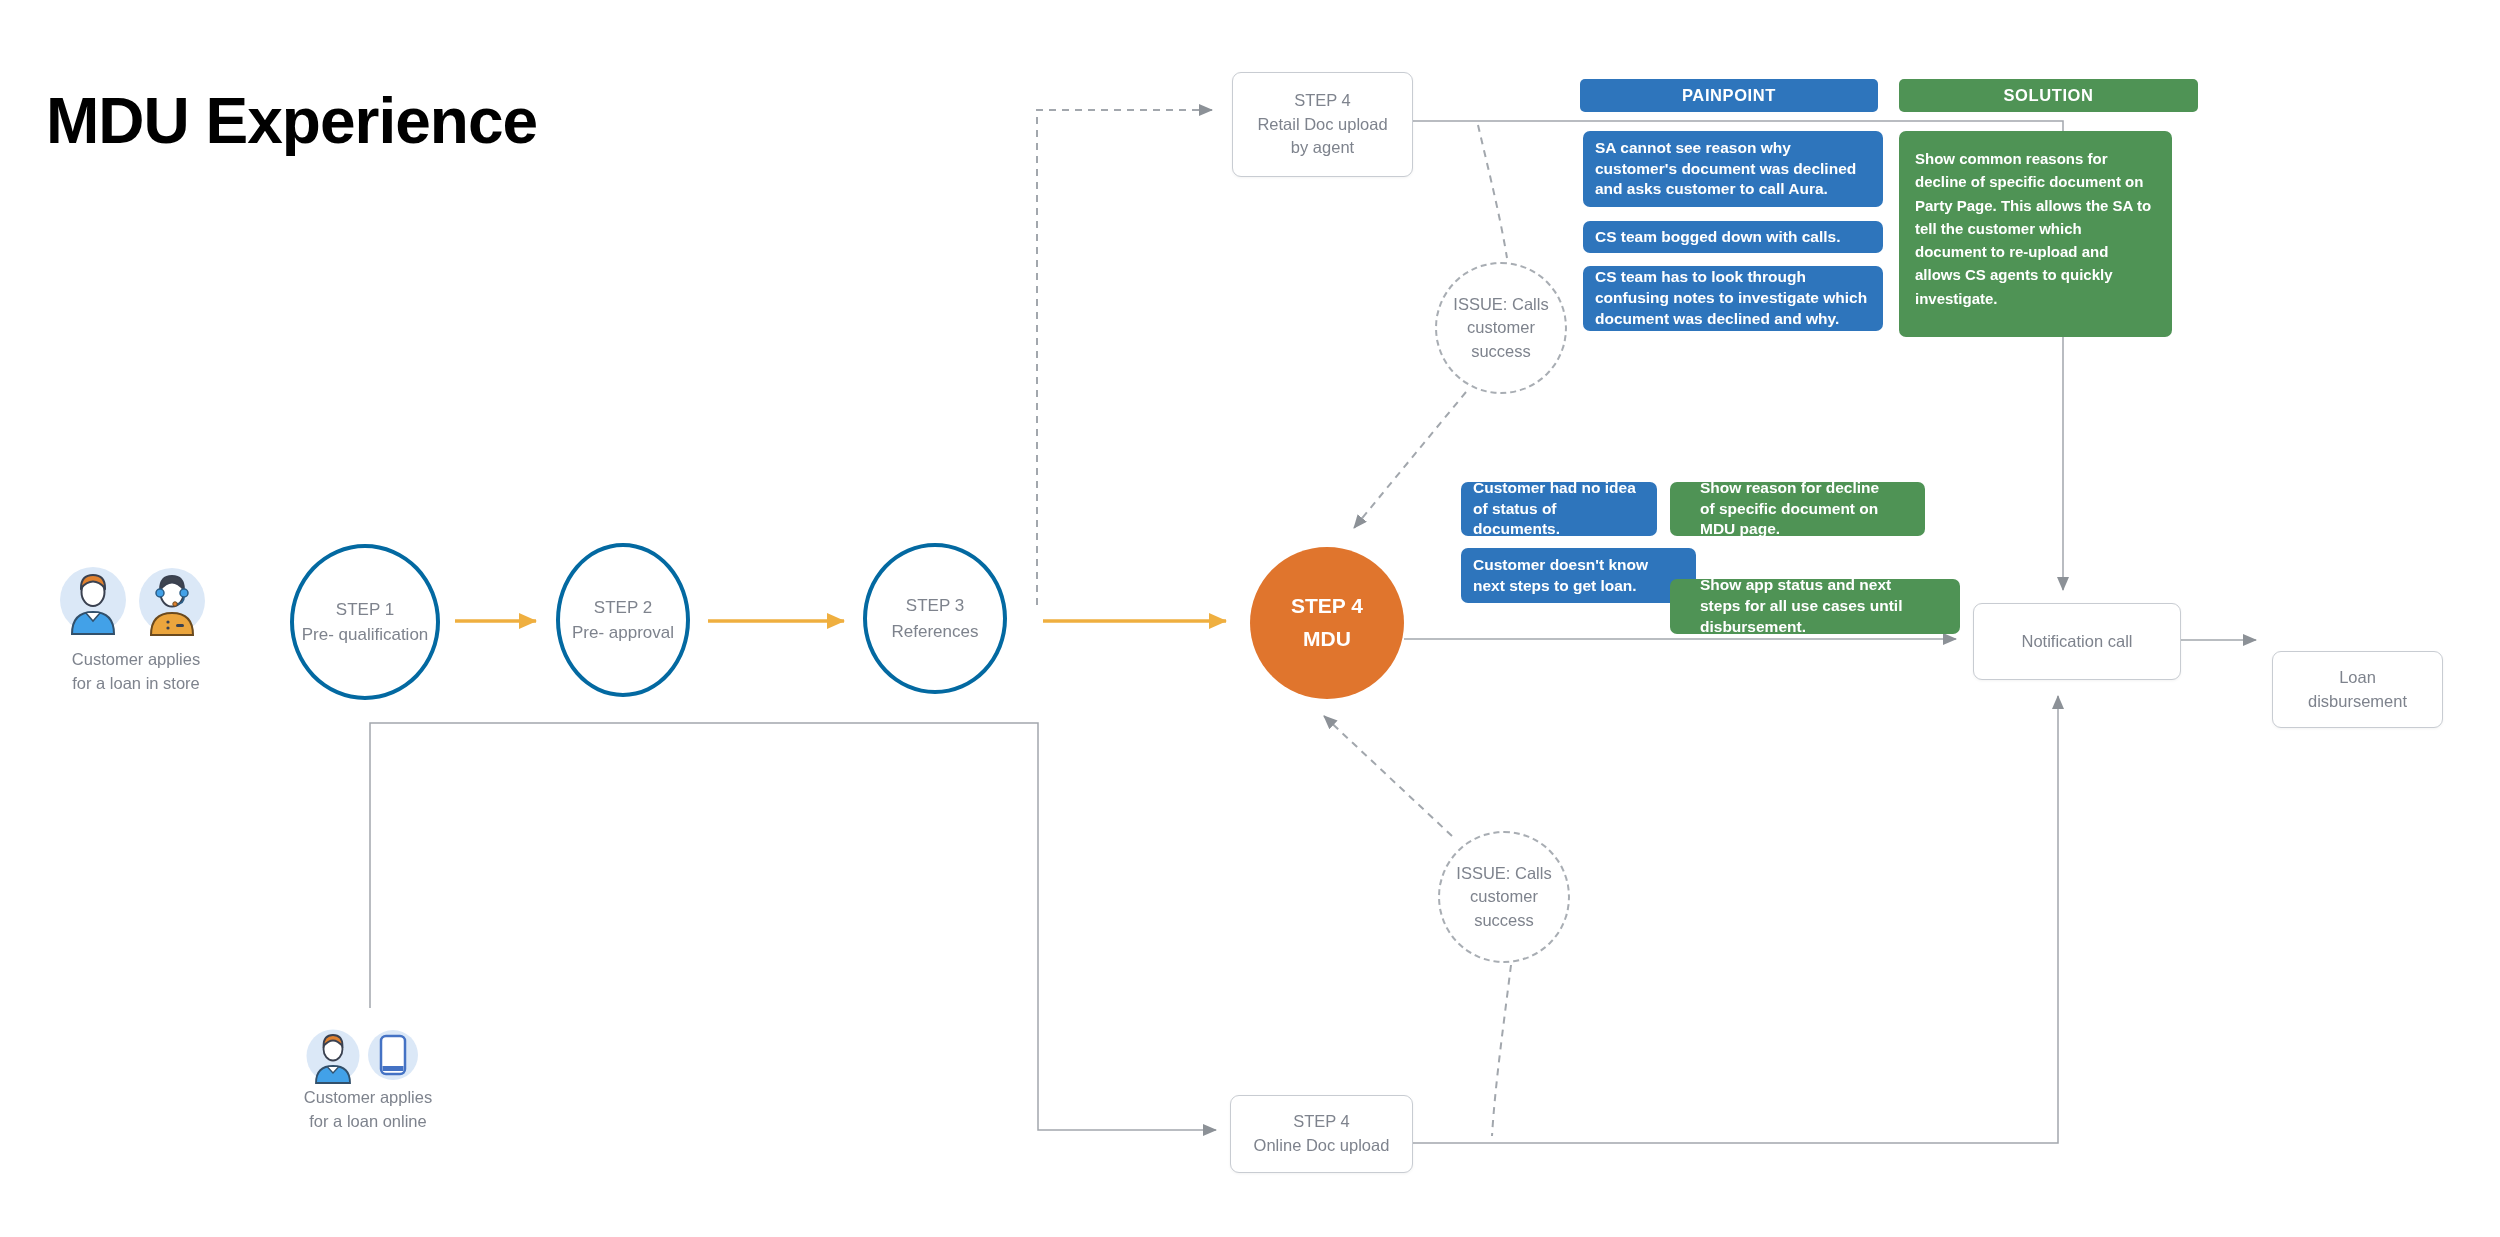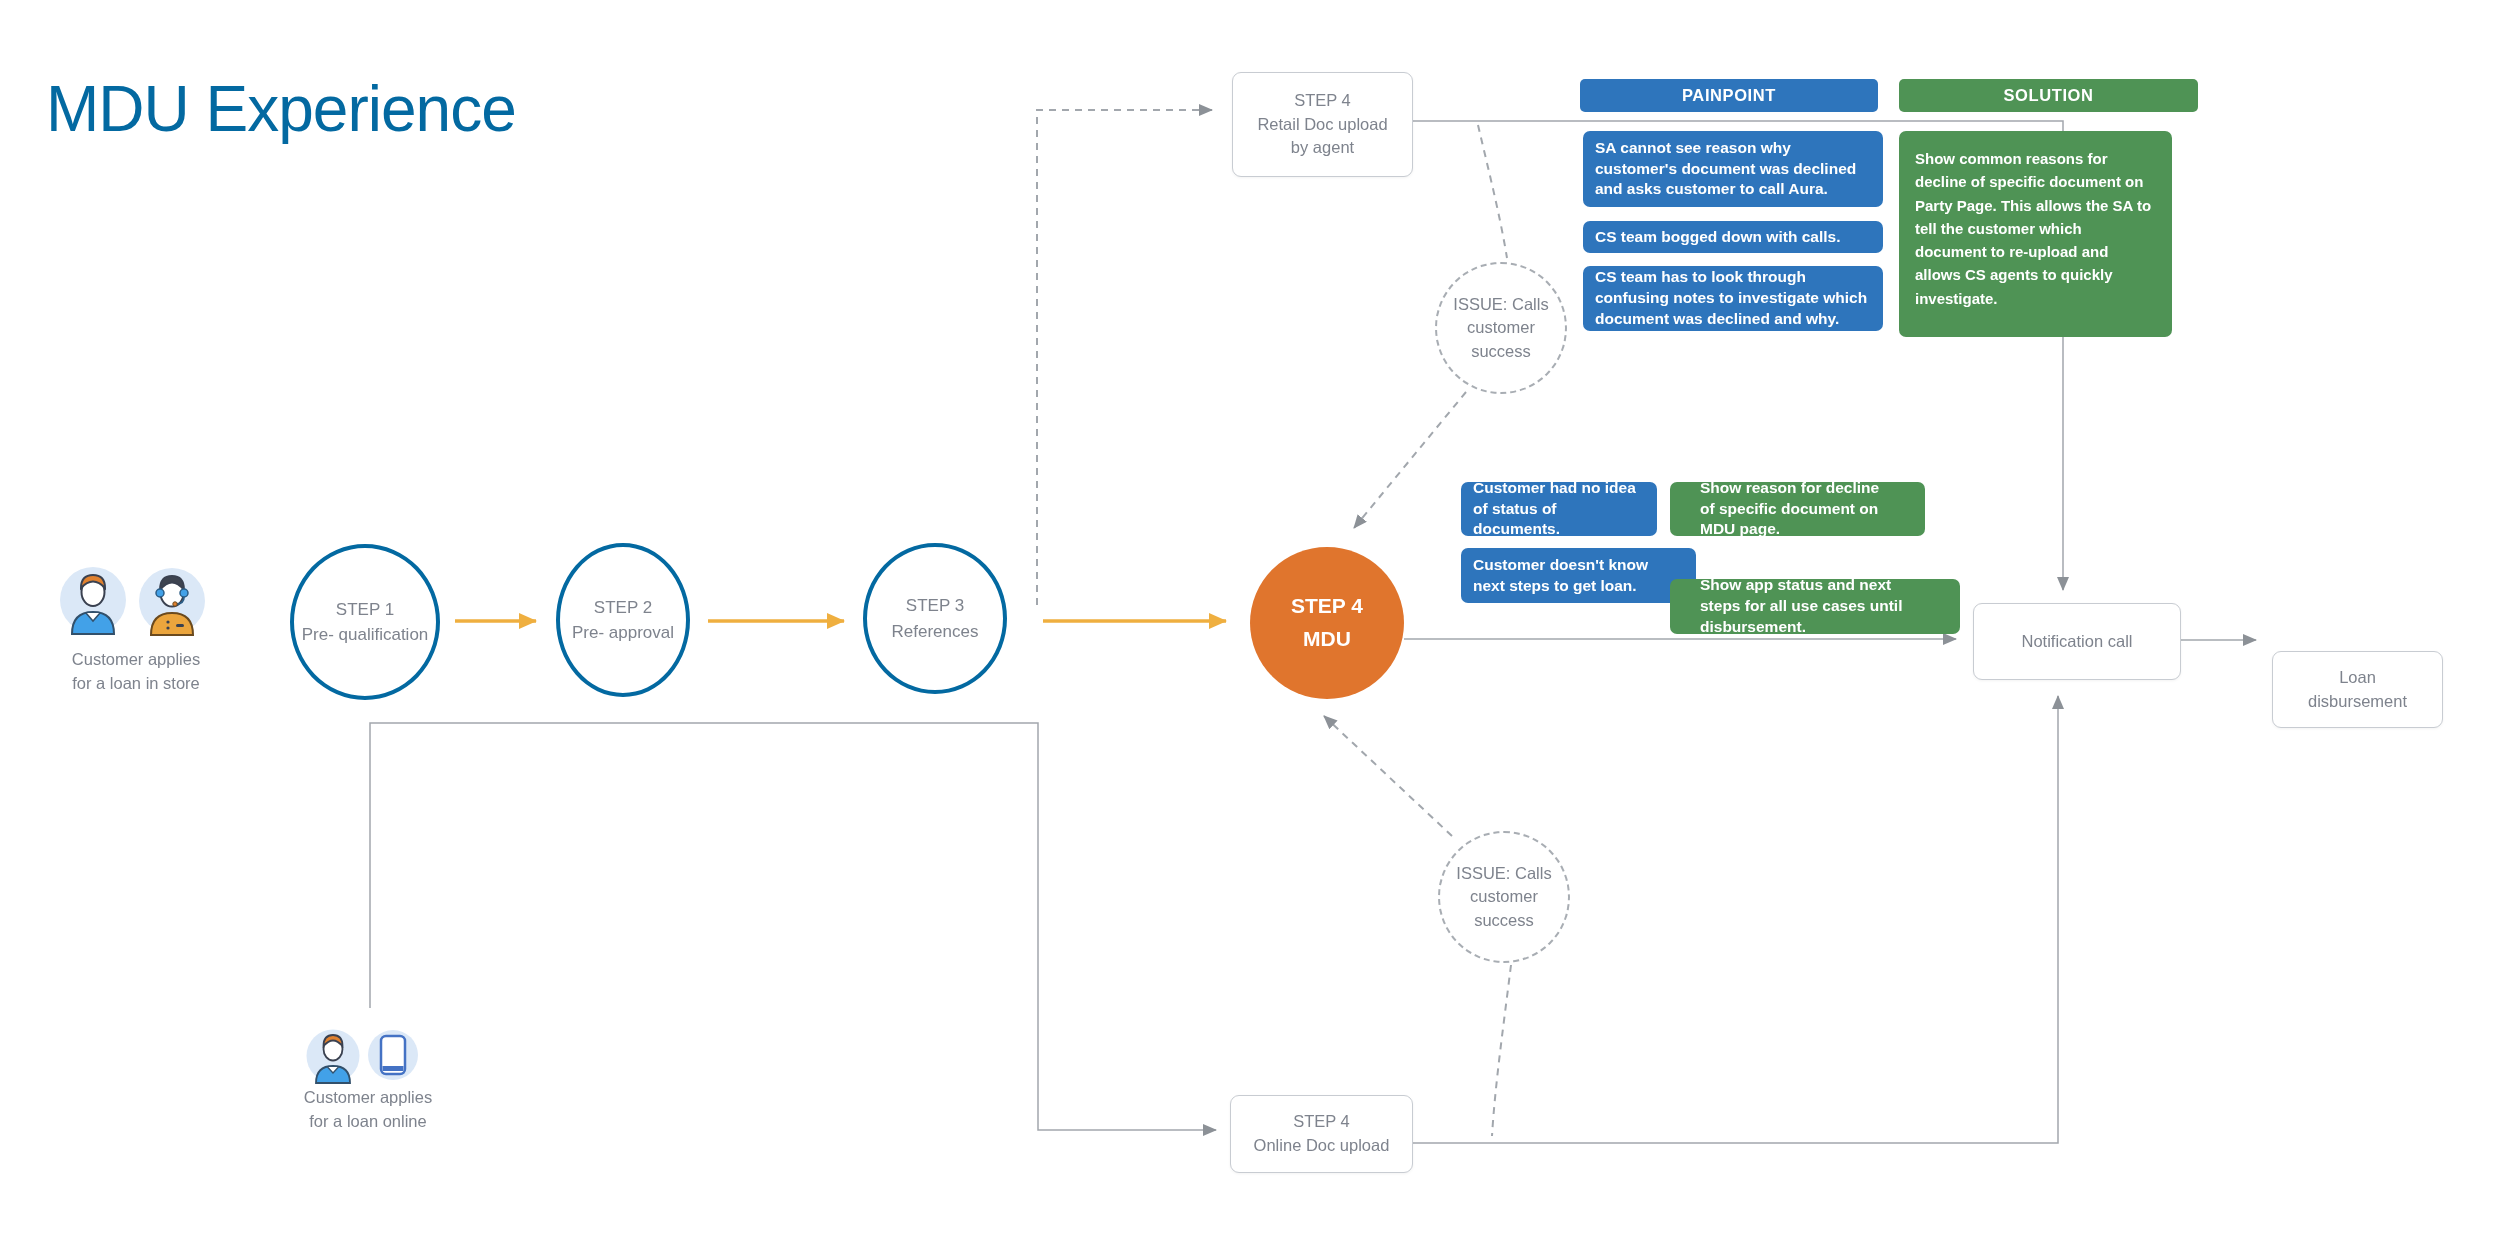--- a/index.html
+++ b/index.html
@@ -5,21 +5,21 @@
   html,body{margin:0;padding:0;background:#fff;}
   .canvas{
     position:relative;width:2500px;height:1237px;background:#ffffff;overflow:hidden;
     font-family:"Liberation Sans","DejaVu Sans",sans-serif;
   }
   .canvas *{box-sizing:border-box;}
   svg.connectors{position:absolute;left:0;top:0;z-index:1;}
   .abs{position:absolute;z-index:2;}
   .pre{white-space:pre-line;}
   .title{
-    left:46px;top:72px;font-size:64px;font-weight:normal;color:#0369a1;letter-spacing:-1px;
+    left:46px;top:84px;font-size:64px;font-weight:bold;color:#000000;letter-spacing:-1px;
   }
   .wbox{
     background:#fff;border:1.5px solid #C8CCD2;border-radius:9px;color:#7E838D;
     display:flex;align-items:center;justify-content:center;text-align:center;
     font-size:16.5px;line-height:1.45;box-shadow:0 1px 3px rgba(0,0,0,.05);
   }
   .step{
     border:4px solid #0369a1;border-radius:50%;background:#fff;color:#7E838D;
     display:flex;align-items:center;justify-content:center;text-align:center;
     font-size:17px;line-height:1.5;

